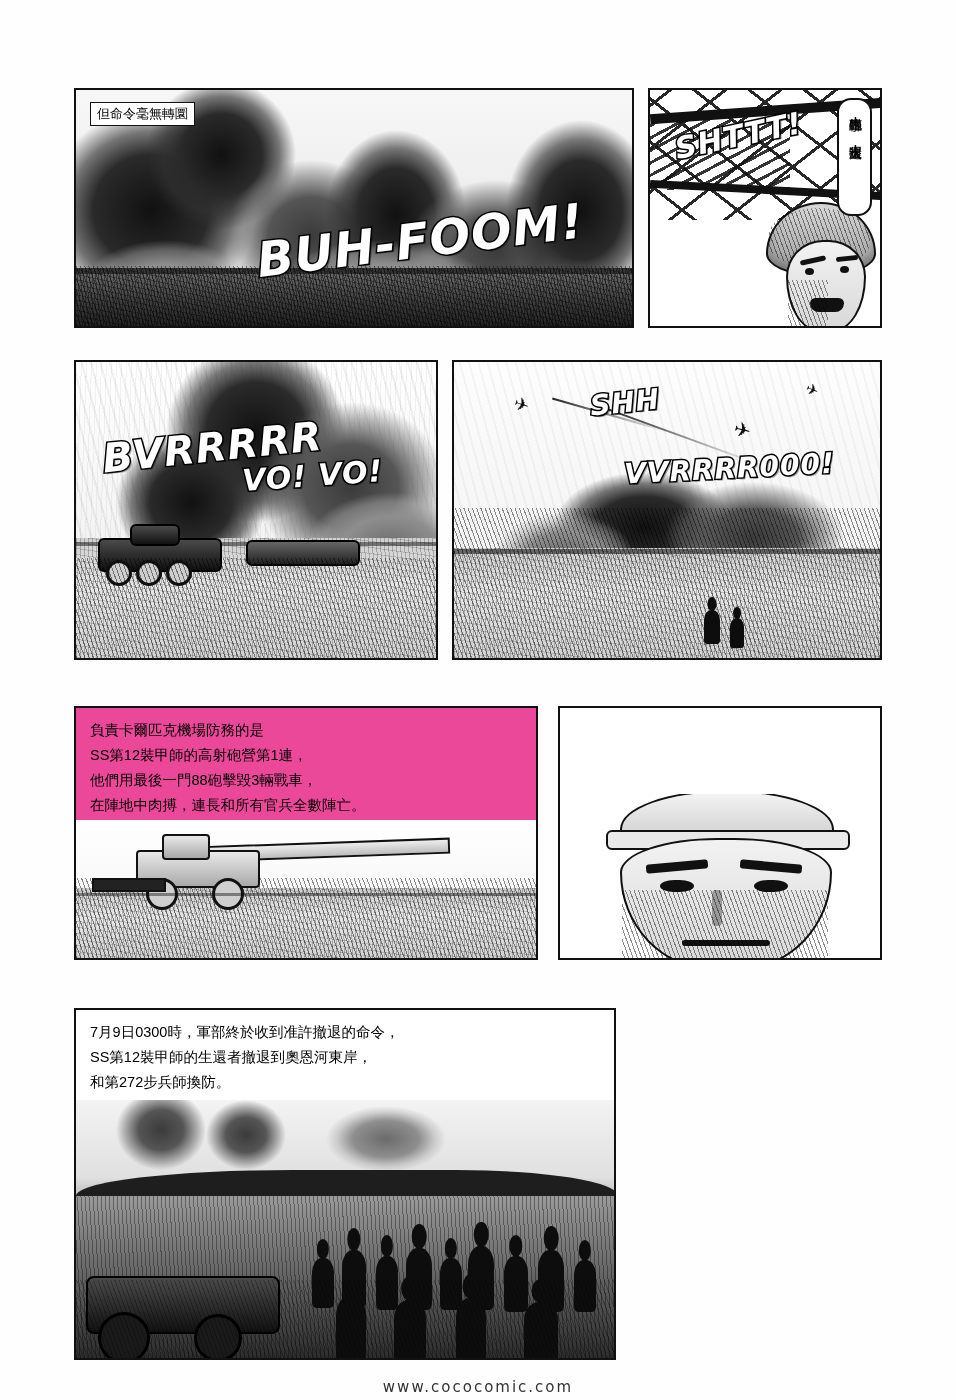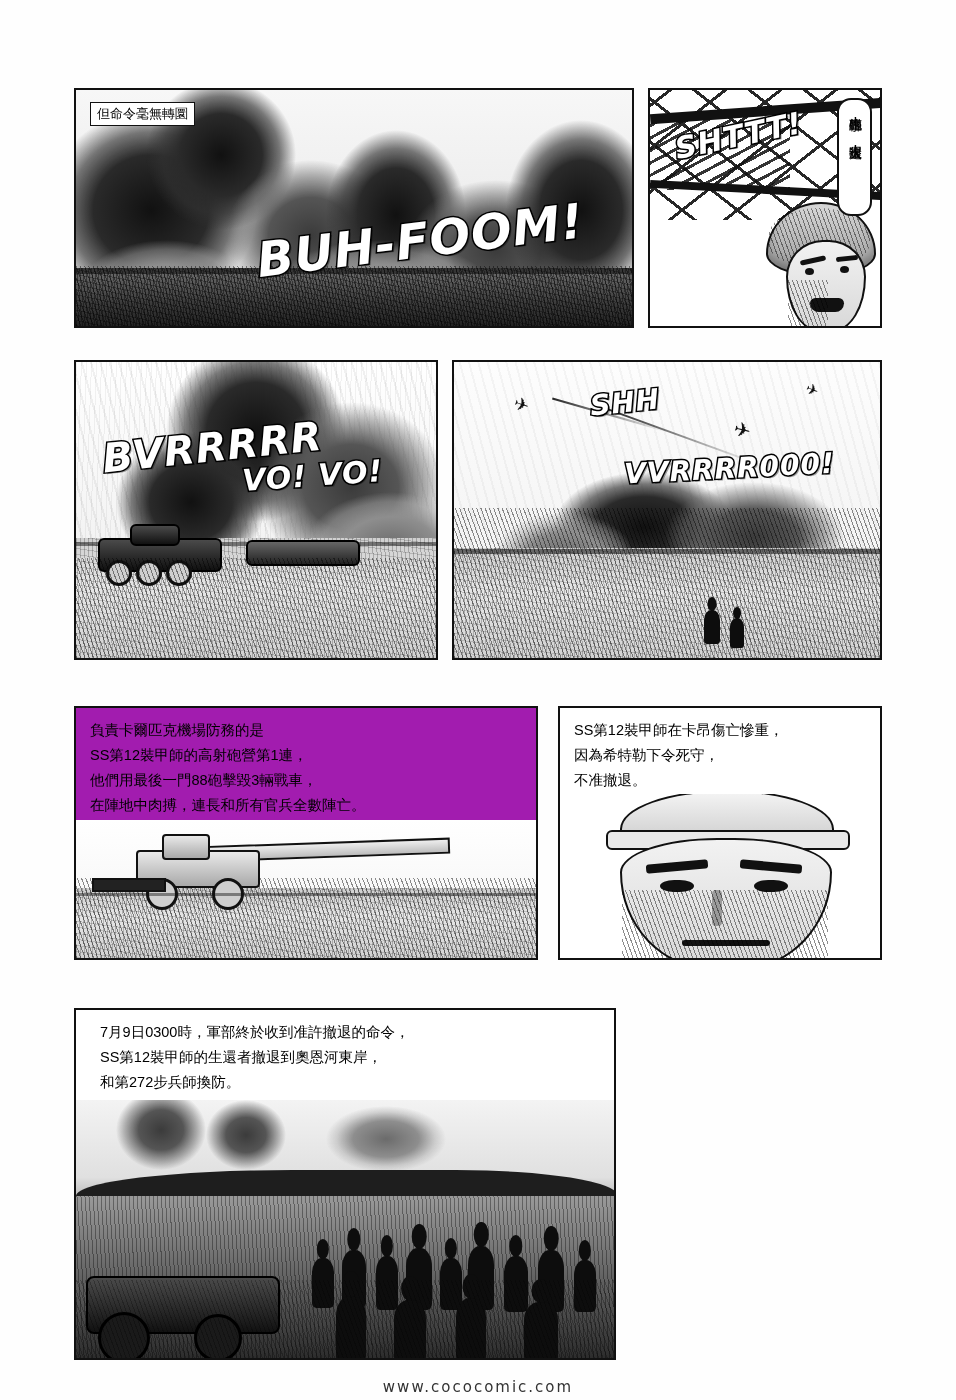--- a/index.html
+++ b/index.html
@@ -373,32 +373,28 @@
 
       <div class="gun-barrel" style="left:120px; top:22px; width:250px; height:12px; transform:rotate(-2deg);"></div>
       <div class="gun-body" style="left:60px; top:30px; width:120px; height:34px; border-radius:4px;"></div>
       <div class="gun-body" style="left:86px; top:14px; width:44px; height:22px; border-radius:4px;"></div>
       <div class="wheel" style="left:70px; top:58px; width:26px; height:26px;"></div>
       <div class="wheel" style="left:136px; top:58px; width:26px; height:26px;"></div>
       <div style="position:absolute; left:16px; top:58px; width:70px; height:10px; background:#222; border:2px solid #111;"></div>
       <div class="ridge" style="left:0; bottom:62px; width:464px; height:3px; opacity:.45;"></div>
     </div>
 
-    <div style="position:absolute; left:0; top:0; width:100%; height:112px; background:#a21caf;
+    <div style="position:absolute; left:0; top:0; width:100%; height:112px; background:#ec4899;
                 padding:10px 14px; box-sizing:border-box; font-size:14.5px; line-height:1.72; white-space:pre-line;">負責卡爾匹克機場防務的是
 SS第12裝甲師的高射砲營第1連，
 他們用最後一門88砲擊毀3輛戰車，
 在陣地中肉搏，連長和所有官兵全數陣亡。</div>
   </div>
 
   <div class="panel" style="left:558px; top:706px; width:324px; height:254px;">
-    <div style="position:absolute; left:0; top:0; width:100%; height:86px; background:#fff;
-                padding:10px 14px; box-sizing:border-box; font-size:14.5px; line-height:1.72; white-space:pre-line;">SS第12裝甲師在卡昂傷亡慘重，
-因為希特勒下令死守，
-不准撤退。</div>
 
     <div class="art" style="top:86px;">
       <div style="position:absolute; inset:0; background:#fff;"></div>
 
       <div class="face-wrap">
         <div style="position:absolute; left:60px; top:-4px; width:210px; height:48px;
                     background:linear-gradient(180deg,#f4f4f4,#cfcfcf); border:2px solid #111;
                     border-radius:60% 60% 18% 18% / 90% 90% 14% 14%;"></div>
         <div style="position:absolute; left:46px; top:36px; width:240px; height:16px;
                     background:#e9e9e9; border:2px solid #111; border-radius:6px;"></div>
@@ -409,21 +405,21 @@
         <div class="eye" style="left:194px; top:86px; width:34px; height:12px; border-radius:50%/60%;"></div>
         <div style="position:absolute; left:152px; top:96px; width:10px; height:36px; background:#111; opacity:.35; border-radius:4px;"></div>
         <div class="mouth" style="left:122px; top:146px; width:88px; height:6px; border-radius:4px;"></div>
         <div class="hatch" style="left:62px; top:96px; width:206px; height:74px;"></div>
       </div>
     </div>
   </div>
 
   <div class="panel" style="left:74px; top:1008px; width:542px; height:352px;">
     <div style="position:absolute; left:0; top:0; width:100%; height:90px; background:#fff;
-                padding:10px 24px; box-sizing:border-box; font-size:14.5px; line-height:1.74; white-space:pre-line;">7月9日0300時，軍部終於收到准許撤退的命令，
+                padding:10px 14px; box-sizing:border-box; font-size:14.5px; line-height:1.74; white-space:pre-line;">7月9日0300時，軍部終於收到准許撤退的命令，
 SS第12裝甲師的生還者撤退到奧恩河東岸，
 和第272步兵師換防。</div>
 
     <div class="art" style="top:90px;">
       <div style="position:absolute; inset:0; background:linear-gradient(180deg,#f3f3f3 0%,#e0e0e0 30%,#6a6a6a 55%,#1a1a1a 100%);"></div>
 
       <div class="smoke soft" style="left:40px; top:-10px; width:90px; height:80px;"></div>
       <div class="smoke soft" style="left:130px; top:0px; width:80px; height:70px;"></div>
       <div class="smoke light" style="left:250px; top:6px; width:120px; height:66px;"></div>
 

